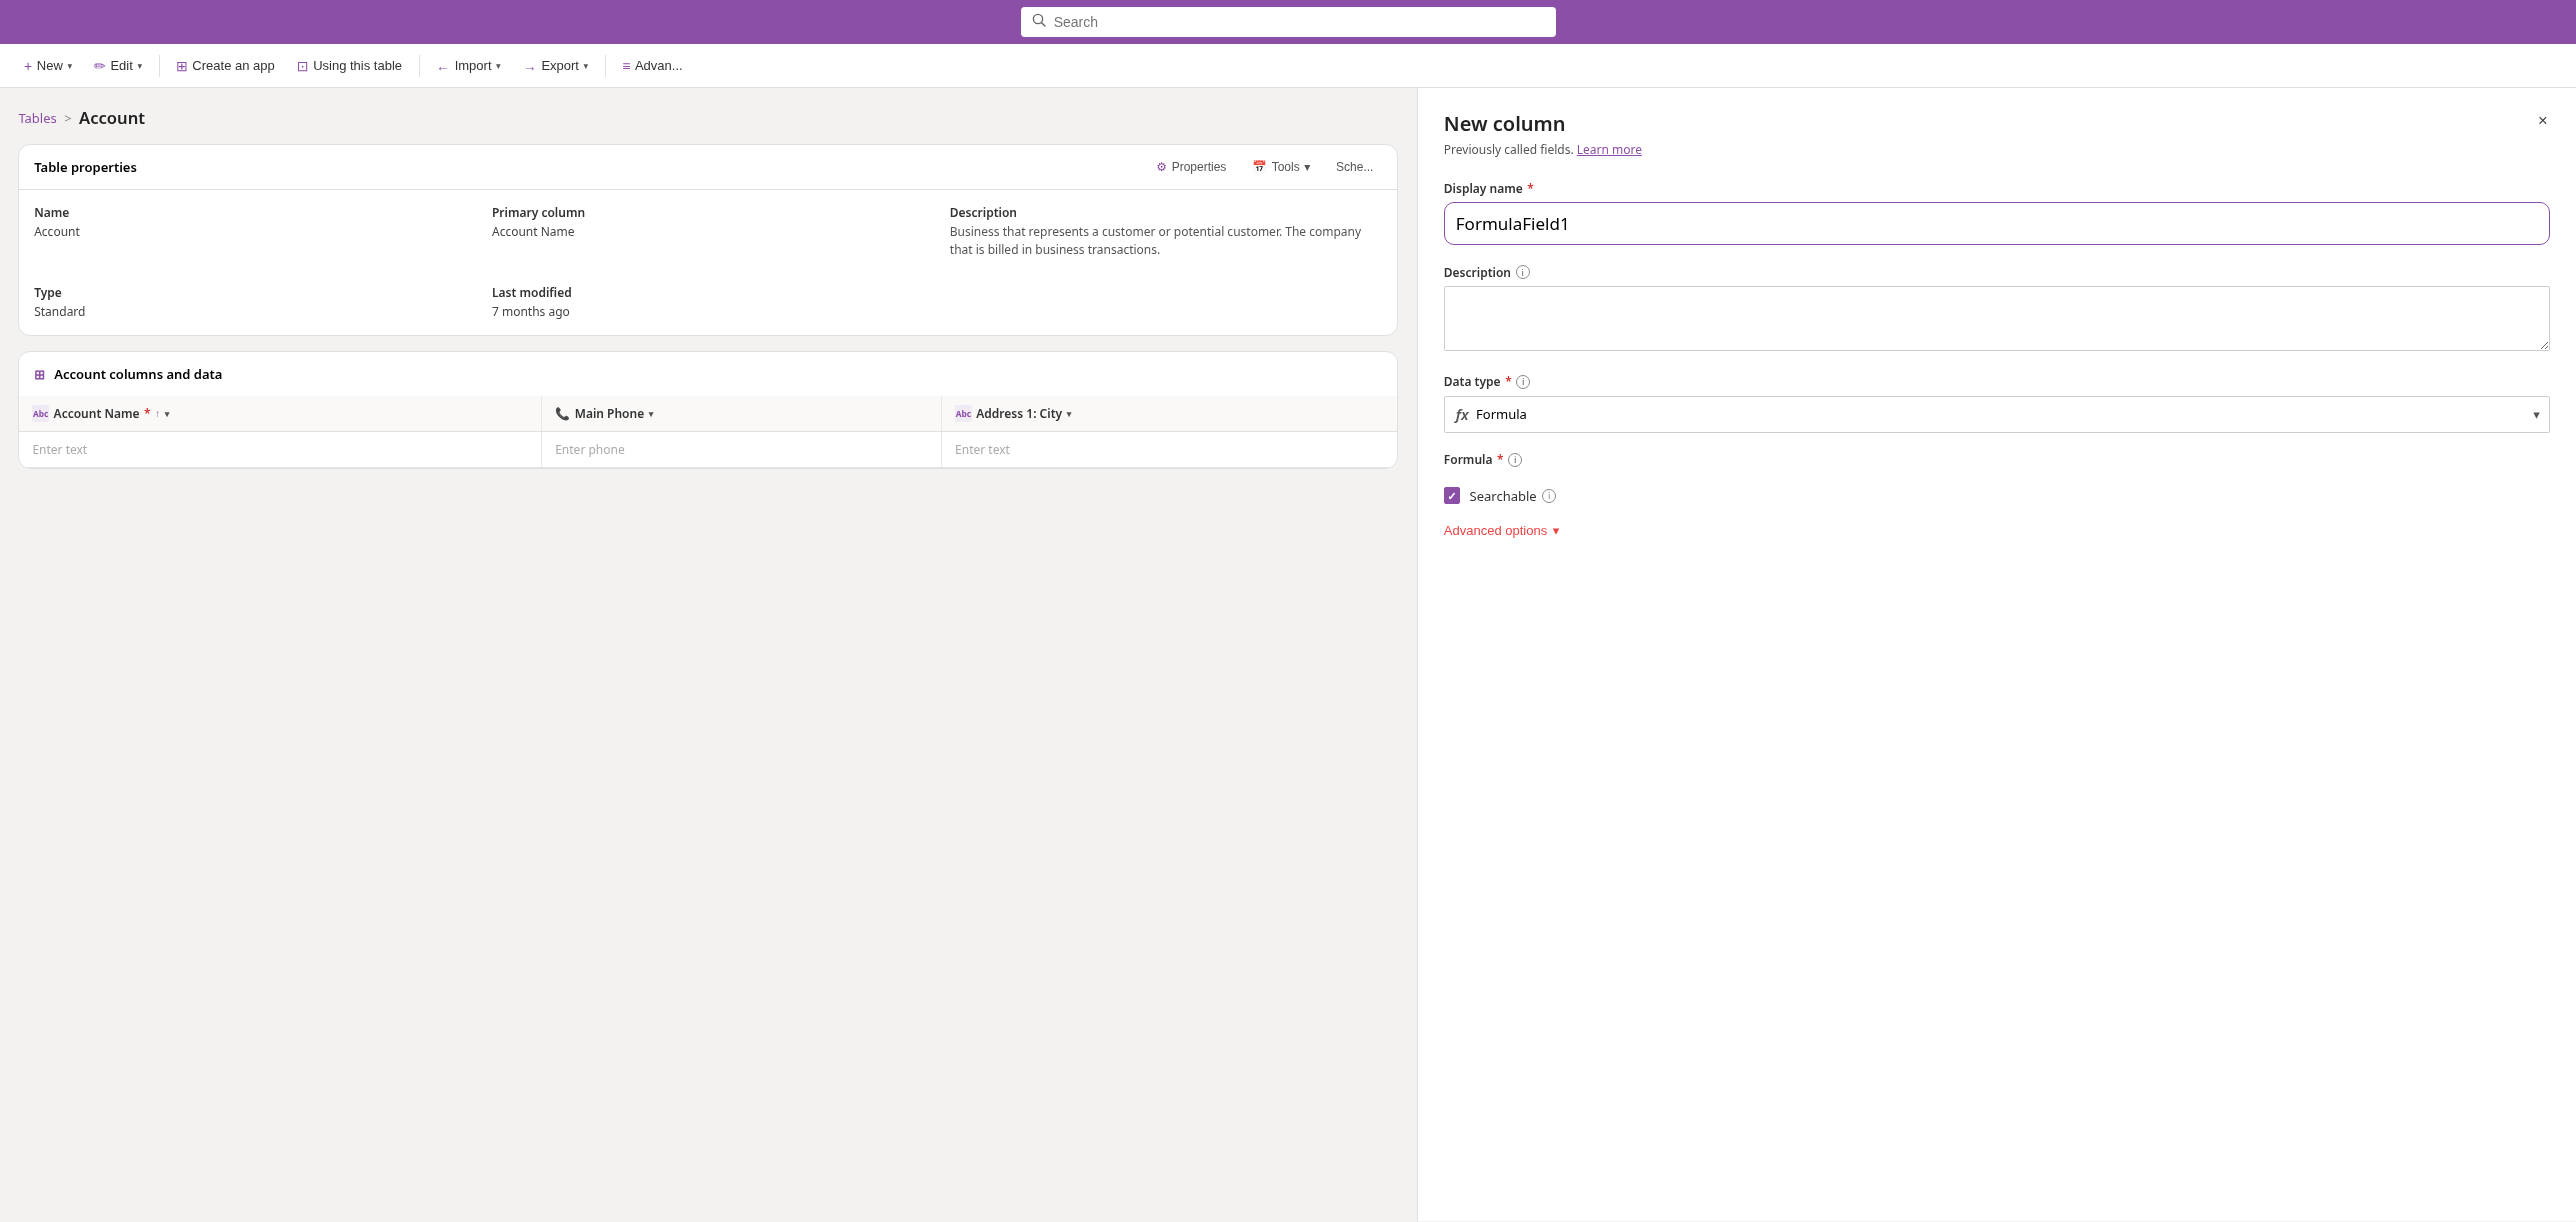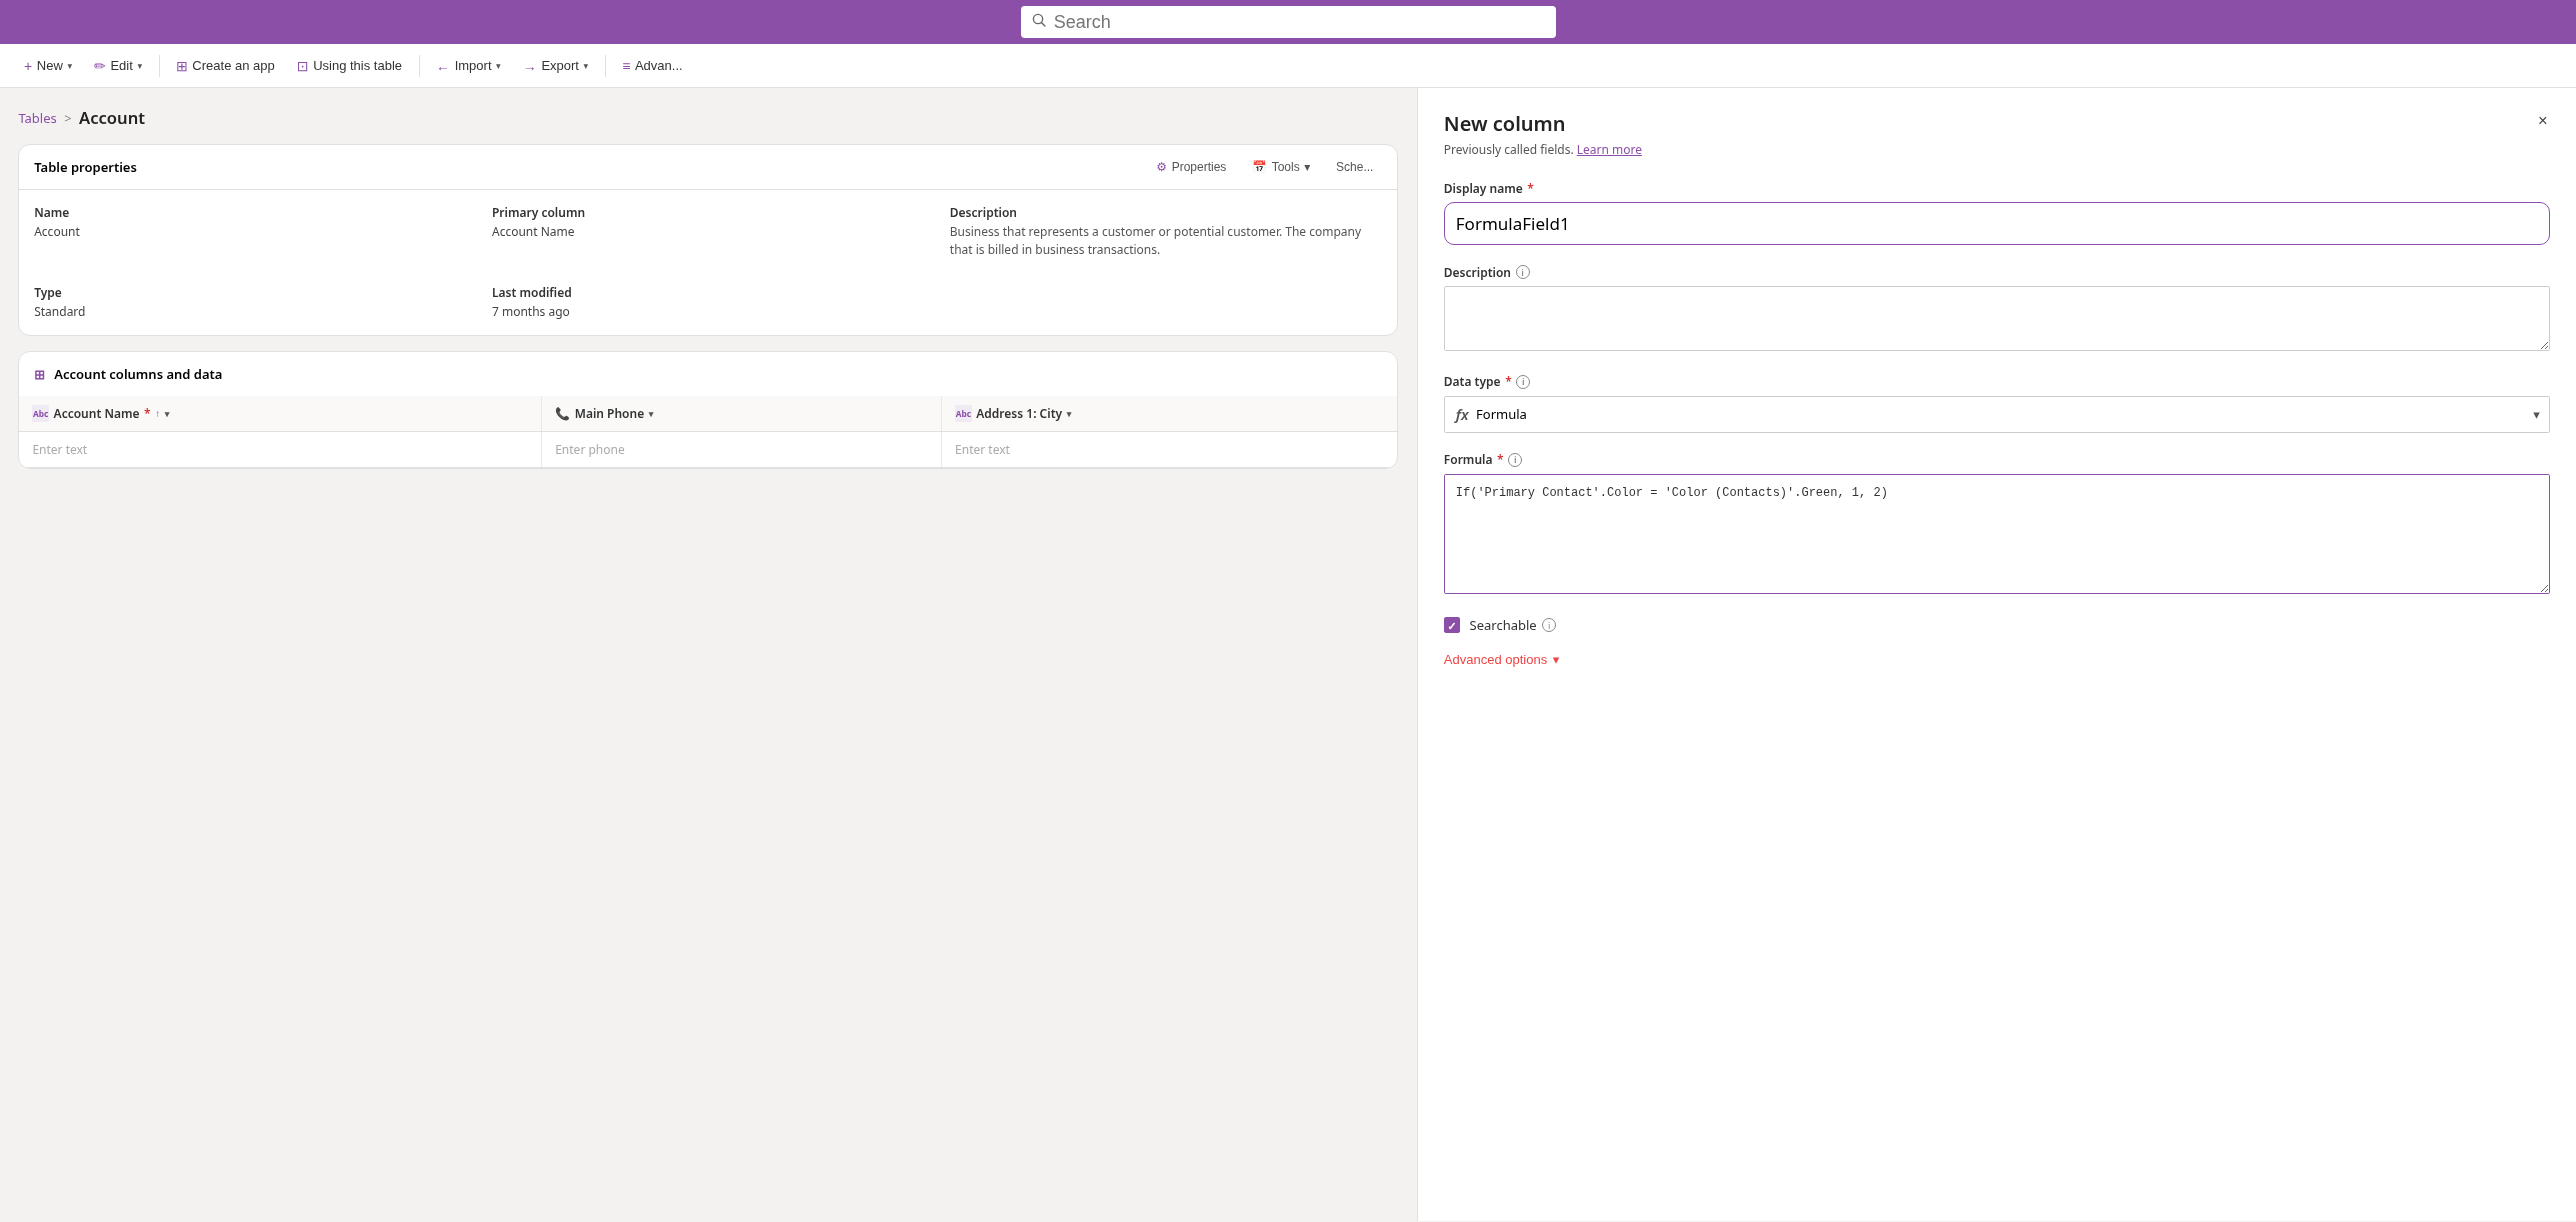--- a/index.html
+++ b/index.html
@@ -24,21 +24,21 @@
       background: white;
       border-radius: 3.7px;
       padding: 5.5px 11px;
       width: 535px;
       margin: 0 auto;
       gap: 7.4px;
     }
     .search-box input {
       border: none;
       outline: none;
-      font-size: 18px;
+      font-size: 14px;
       width: 100%;
       color: #ef4444;
     }
     .search-icon-svg {
       color: #666;
       flex-shrink: 0;
     }
 
     
     .toolbar {
@@ -556,21 +556,20 @@
         <span class="select-chevron">▾</span>
       </div>
     </div>
 
     <div class="form-group">
       <div class="form-label">
         <span>Formula</span>
         <span class="required-star">*</span>
         <span class="info-icon">i</span>
       </div>
-      <textarea class="formula-editor" style="">If('Primary Contact'.Color = 'Color (Contacts)'.Green, 1, 2)</textarea>
     </div>
 
     <div class="checkbox-row">
       <div class="checkbox-custom">
         <span class="check">✓</span>
       </div>
       <div class="checkbox-label">
         <span>Searchable</span>
         <span class="info-icon">i</span>
       </div>

